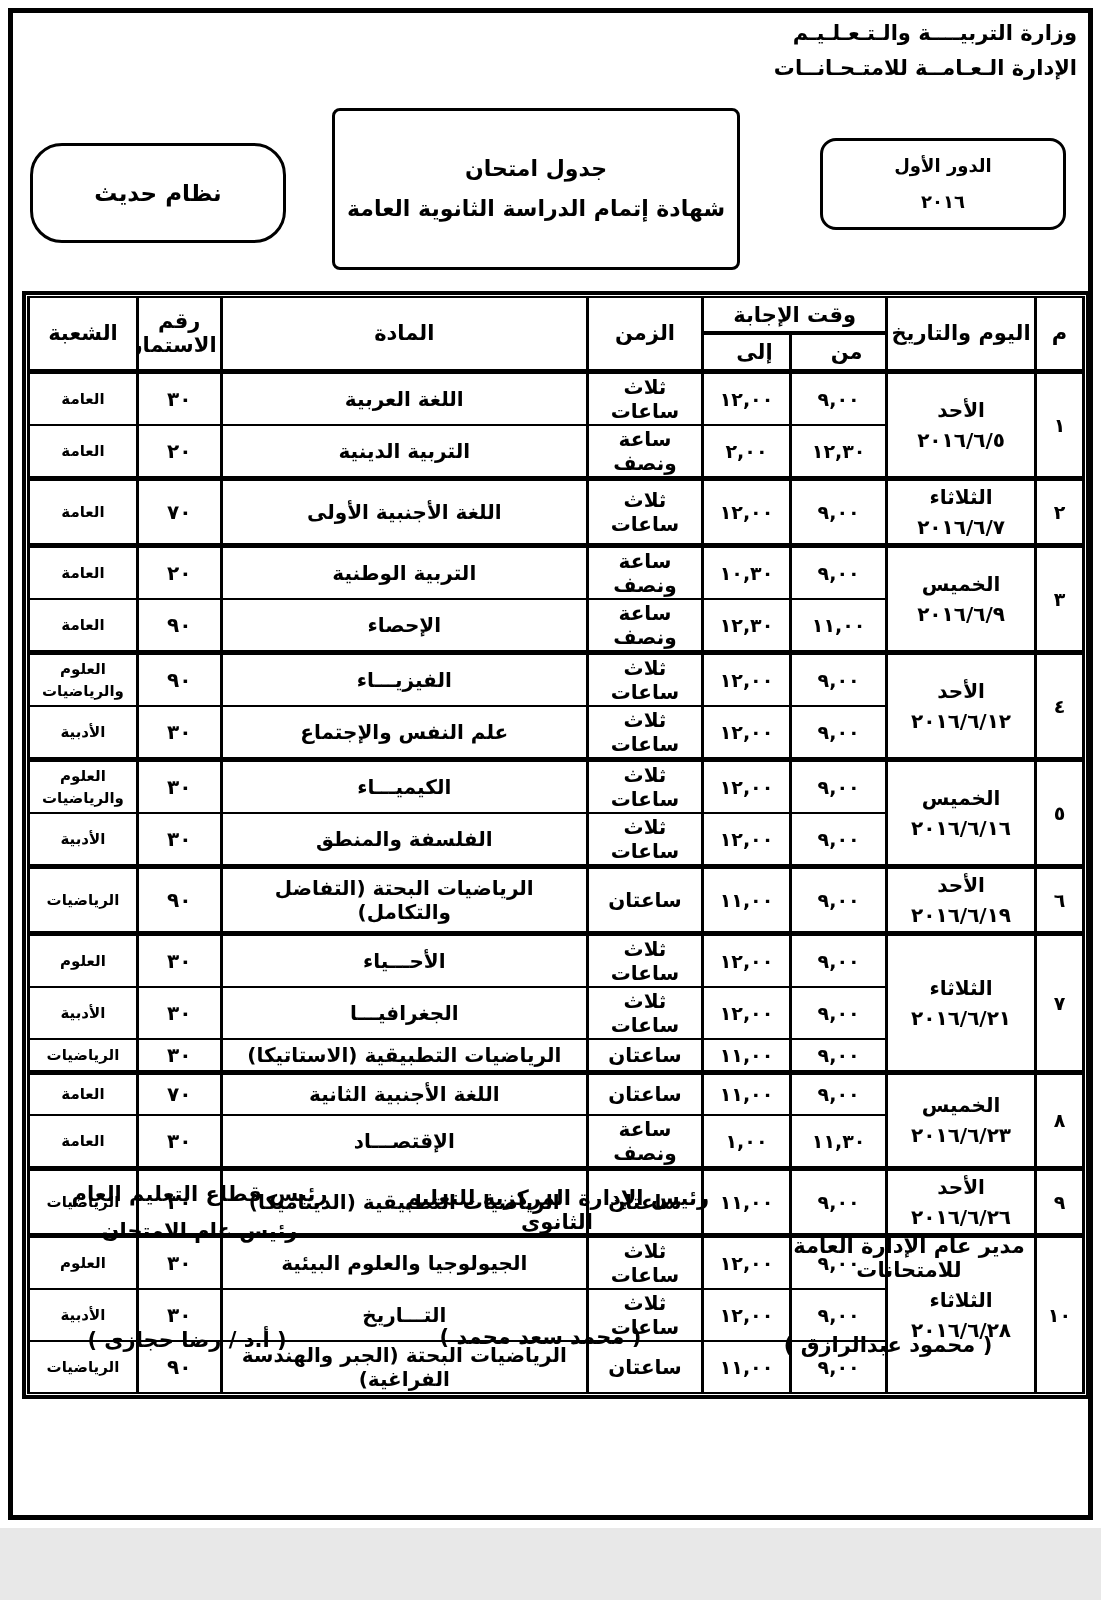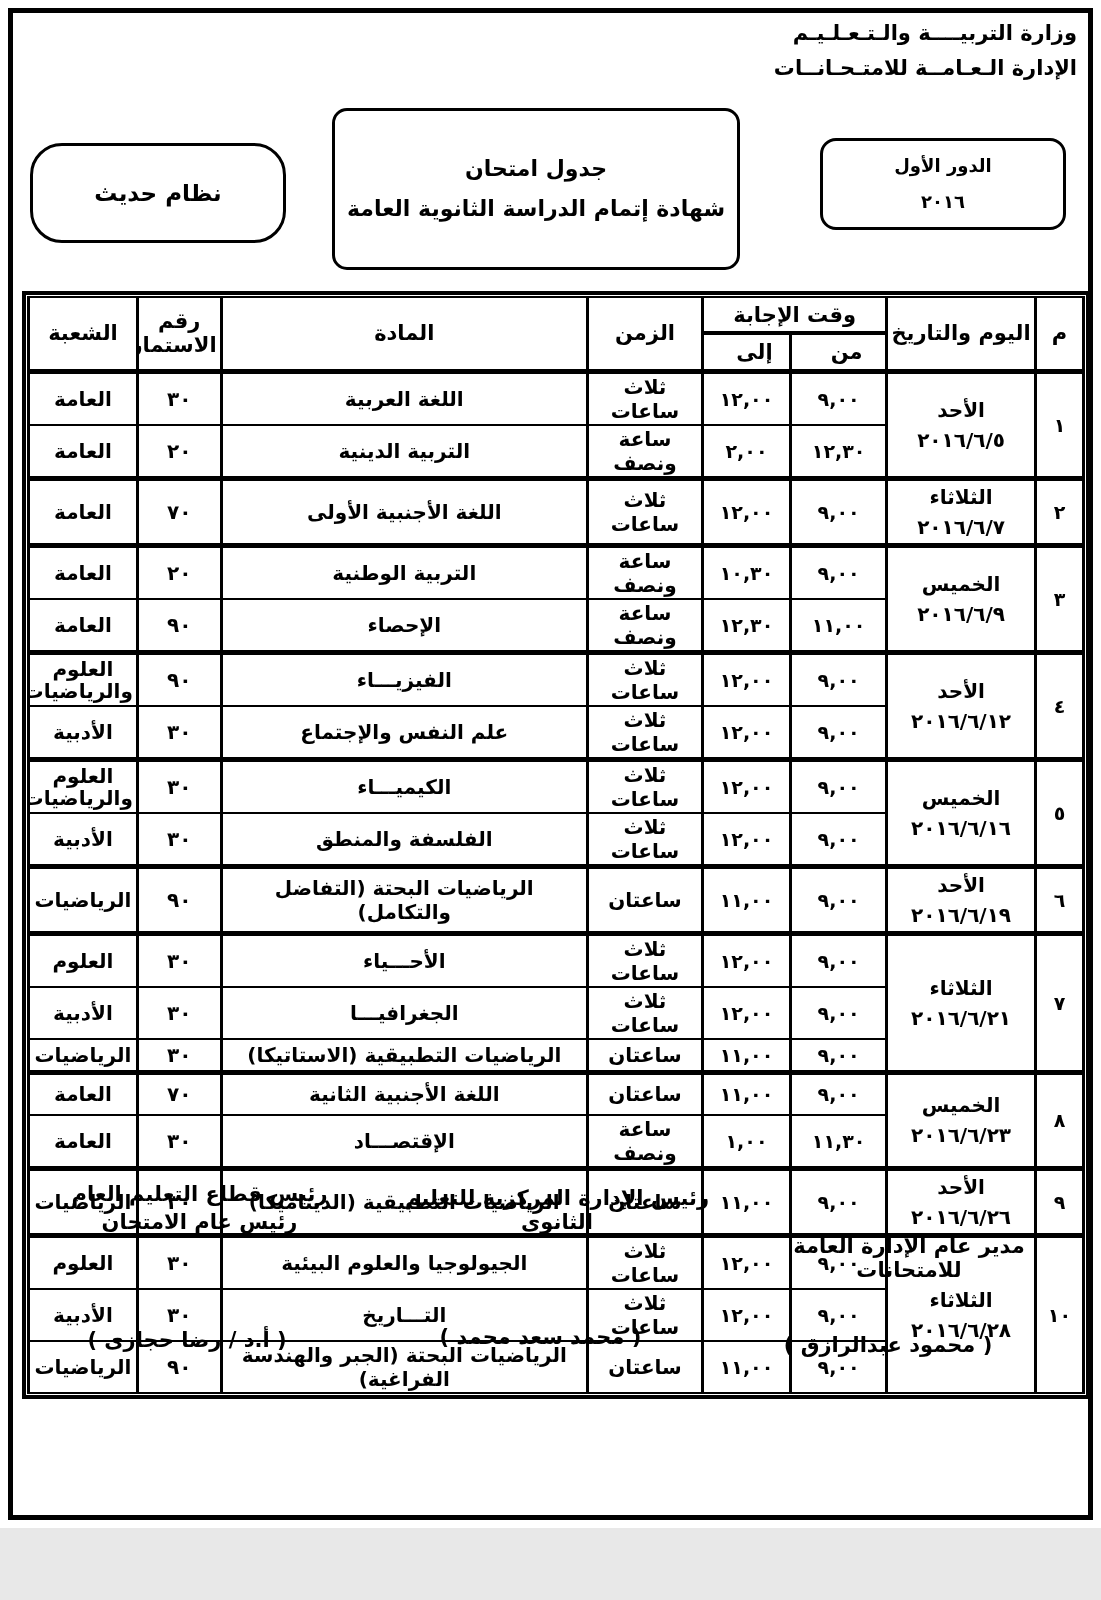--- a/index.html
+++ b/index.html
@@ -6,51 +6,51 @@
   .page {
     position:relative; width:1101px; height:1528px; margin:0 auto;
     background:#ffffff; color:#000;
     font-family:"DejaVu Sans", sans-serif; font-weight:bold;
     direction:rtl; overflow:hidden;
   }
   .page-frame { position:absolute; inset:8px; border:5px solid #000; pointer-events:none; }
 
   .ministry { position:absolute; top:16px; left:0; right:24px; text-align:right; font-size:21px; line-height:35px; }
 
-  .box { position:absolute; border:3px solid #000; border-radius:15px; background:#fff;
+  .box { position:absolute; border:3px solid #000; border-radius:8px; background:#fff;
          display:flex; flex-direction:column; justify-content:center; align-items:center; text-align:center; }
   .title-box  { left:332px; top:108px; width:402px; height:156px; font-size:22px; line-height:40px; }
   .round-box  { left:820px; top:138px; width:240px; height:86px;  font-size:18px; line-height:36px; border-radius:16px; }
   .system-box { left:30px;  top:143px; width:250px; height:94px;  font-size:23px; border-radius:32px; }
 
   .table-wrap { position:absolute; left:22px; top:291px; width:1058px; border:4px solid #000; padding:1px; background:#fff; }
   table { width:100%; border-collapse:collapse; table-layout:fixed; }
   th, td { border:2px solid #000; border-left-width:3px; border-right-width:3px;
            text-align:center; vertical-align:middle; padding:1px 3px;
            font-size:20px; font-weight:bold; overflow:hidden; }
   thead th { font-size:21px; }
   thead tr.h1 { height:36px; } thead tr.h2 { height:38px; }
   thead tr.h2 th { border-top-width:2px;padding-left:19px; }
   thead th { border-bottom-width:4px; }
   tbody tr.group-start td { border-top:5px solid #000; }
   tbody tr.rows-1 { height:52px; }
   tbody tr.rows-2 { height:42px; }
   tbody tr.rows-3 { height:34px; }
   td.day-date-cell { font-size:20px; line-height:30px; }
   td.from-time-cell, td.to-time-cell { font-size:19px; }
-  td.section-cell { font-size:20px; line-height:22px; }
+  td.section-cell { font-size:15px; line-height:22px; }
   td.index-cell { font-size:19px; }
   col.c-index{width:46px} col.c-day{width:142px} col.c-from{width:92px} col.c-to{width:84px}
   col.c-dur{width:110px} col.c-subj{width:350px} col.c-form{width:80px} col.c-sect{width:104px}
 
   .sig { position:absolute; text-align:center; font-size:21px; }
   .sig-title-right  { left:740px; top:1234px; width:338px; }
   .sig-title-center { left:382px; top:1186px; width:350px; }
   .sig-title-left   { left:52px;  top:1182px; width:295px; }
-  .sig .line2 { margin-top:4px; }
+  .sig .line2 { margin-top:13px; }
   .sig-name-right  { left:768px; top:1333px; width:240px; }
   .sig-name-center { left:428px; top:1325px; width:225px; }
   .sig-name-left   { left:62px;  top:1328px; width:250px; }
 </style>
 </head>
 <body>
 
 <div class="page">
   <div class="page-frame"></div>
 

